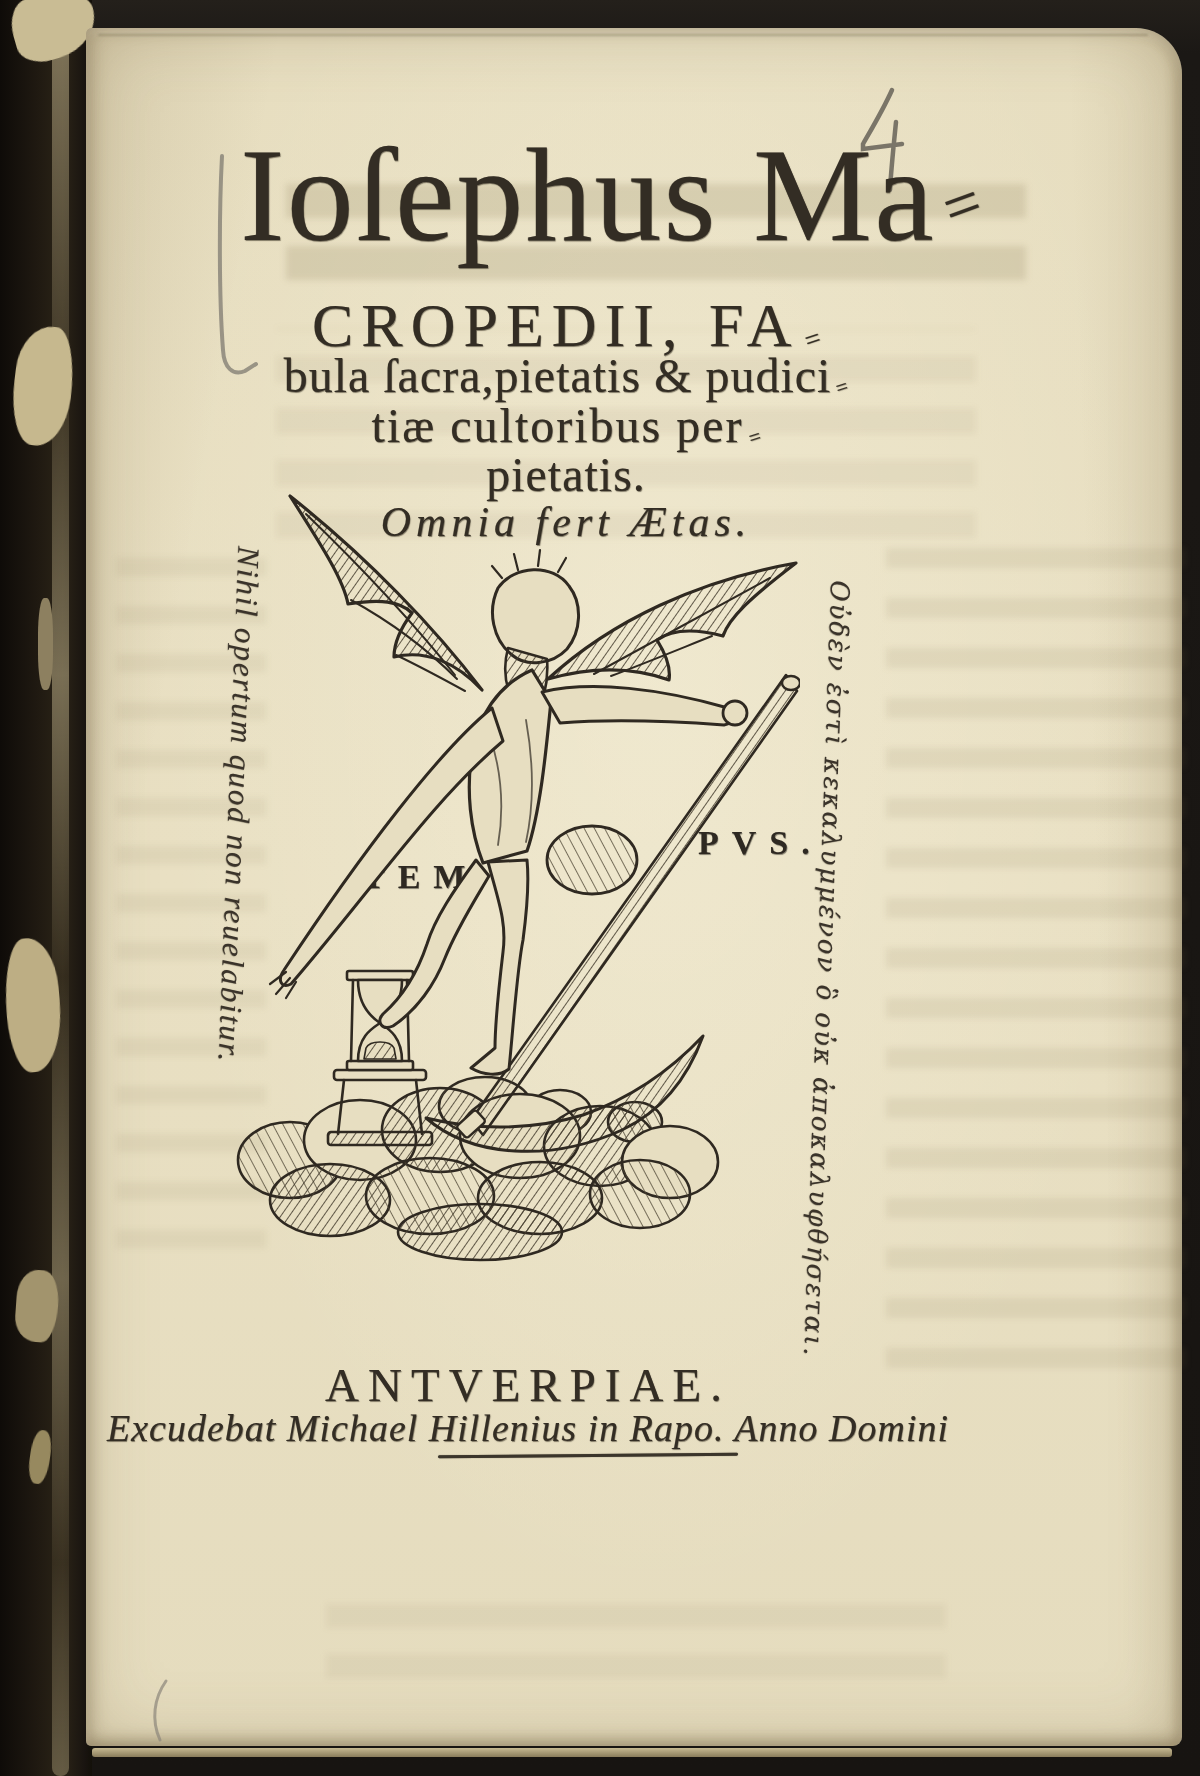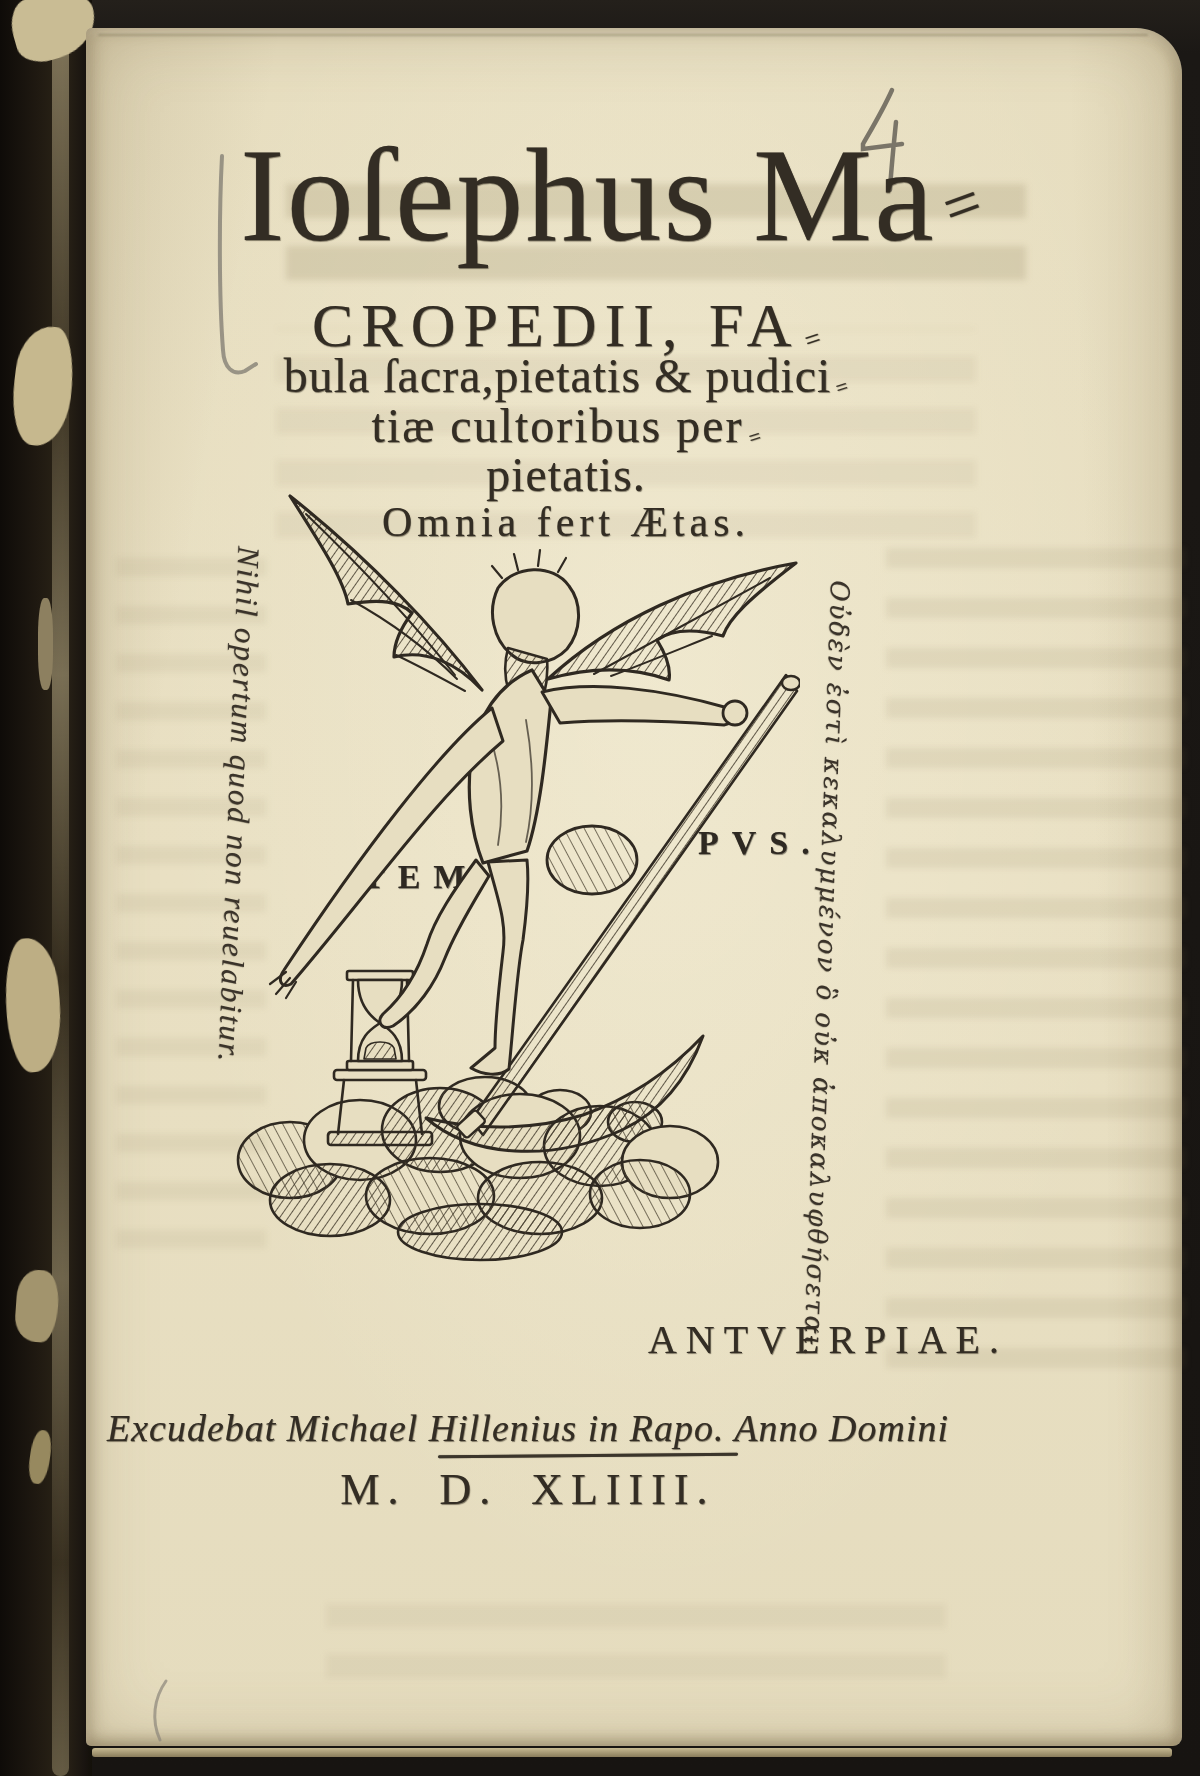--- a/index.html
+++ b/index.html
@@ -62,37 +62,37 @@
     position:absolute;left:0;width:960px;text-align:center;
     color:#332d24;
     text-shadow:.6px .6px .9px rgba(48,40,28,.55),-.3px -.3px .6px rgba(48,40,28,.30);
     white-space:nowrap;
   }
   .t1{top:100px;left:44px;font-size:134px;line-height:1;letter-spacing:2px;}
   .t2{top:262px;font-size:62px;letter-spacing:8px;}
   .t3{top:320px;font-size:48px;letter-spacing:1px;}
   .t4{top:370px;font-size:48px;letter-spacing:2px;}
   .t5{top:419px;font-size:48px;letter-spacing:1px;}
-  .motto{top:470px;font-size:42px;letter-spacing:5px;}
+  .motto{top:470px;font-size:42px;font-style:italic;letter-spacing:5px;}
   .dhy{display:inline-block;transform:rotate(-20deg);font-size:.48em;vertical-align:.22em;margin-left:8px;letter-spacing:0;}
   .dhy-s{display:inline-block;transform:rotate(-18deg);font-size:.44em;vertical-align:-.08em;margin-left:5px;letter-spacing:0;}
   .vtext{
     position:absolute;writing-mode:vertical-rl;white-space:nowrap;
     color:#3a332a;font-style:italic;
     text-shadow:.5px .5px .8px rgba(48,40,28,.5);
   }
   .v-left{left:134px;top:518px;height:552px;font-size:31px;letter-spacing:2px;transform:rotate(2.2deg);font-family:"Liberation Serif",serif;}
   .v-right{left:728px;top:552px;height:648px;font-size:26px;letter-spacing:2px;transform:rotate(2deg);font-family:"DejaVu Serif",serif;}
   .wlabel{
     position:absolute;font-size:34px;font-weight:700;letter-spacing:13px;color:#2e2922;
     text-shadow:.6px .6px .8px rgba(46,41,34,.55);white-space:nowrap;
   }
   .wl-tem{left:276px;top:830px;}
   .wl-pvs{left:612px;top:796px;}
-  .imp-place{top:1288px;left:-38px;font-size:40px;letter-spacing:9px;text-align:right;}
+  .imp-place{top:1330px;left:-38px;font-size:47px;letter-spacing:9px;}
   .imp-printer{top:1378px;left:-38px;font-size:38px;font-style:italic;letter-spacing:1px;}
   .imp-rule{position:absolute;left:352px;top:1426px;width:300px;height:3px;background:#3b352b;transform:rotate(-.5deg);border-radius:2px;box-shadow:0 0 1px rgba(60,52,40,.7);}
   .imp-year{top:1436px;left:-38px;font-size:44px;letter-spacing:8px;word-spacing:14px;}
   
   .pencil{position:absolute;}
   
   .woodcut{position:absolute;left:144px;top:442px;width:570px;height:900px;}
 </style>
 </head>
 <body>
@@ -225,17 +225,16 @@
           <path d="M258 392 C268 430 277 452 273 482 C269 516 265 550 265 578 L241 598 C253 605 269 607 279 599 C283 560 287 500 293 470 C297 440 299 410 297 390 Z" fill="#e7dec1" stroke-width="3"></path>
         </g>
 
         <ellipse cx="362" cy="390" rx="45" ry="34" fill="url(#ht2)" stroke-width="2.8"></ellipse>
       </g>
     </svg>
 
     <div class="cline imp-place">ANTVERPIAE.</div>
     <div class="cline imp-printer">Excudebat Michael Hillenius in Rapo. Anno Domini</div>
     <div class="imp-rule"></div>
-    <div class="cline imp-year">M. D. XLIIII.</div>
   </div>
 
   <div class="page-bottom-edge"></div>
 </div>
 
 </body></html>

